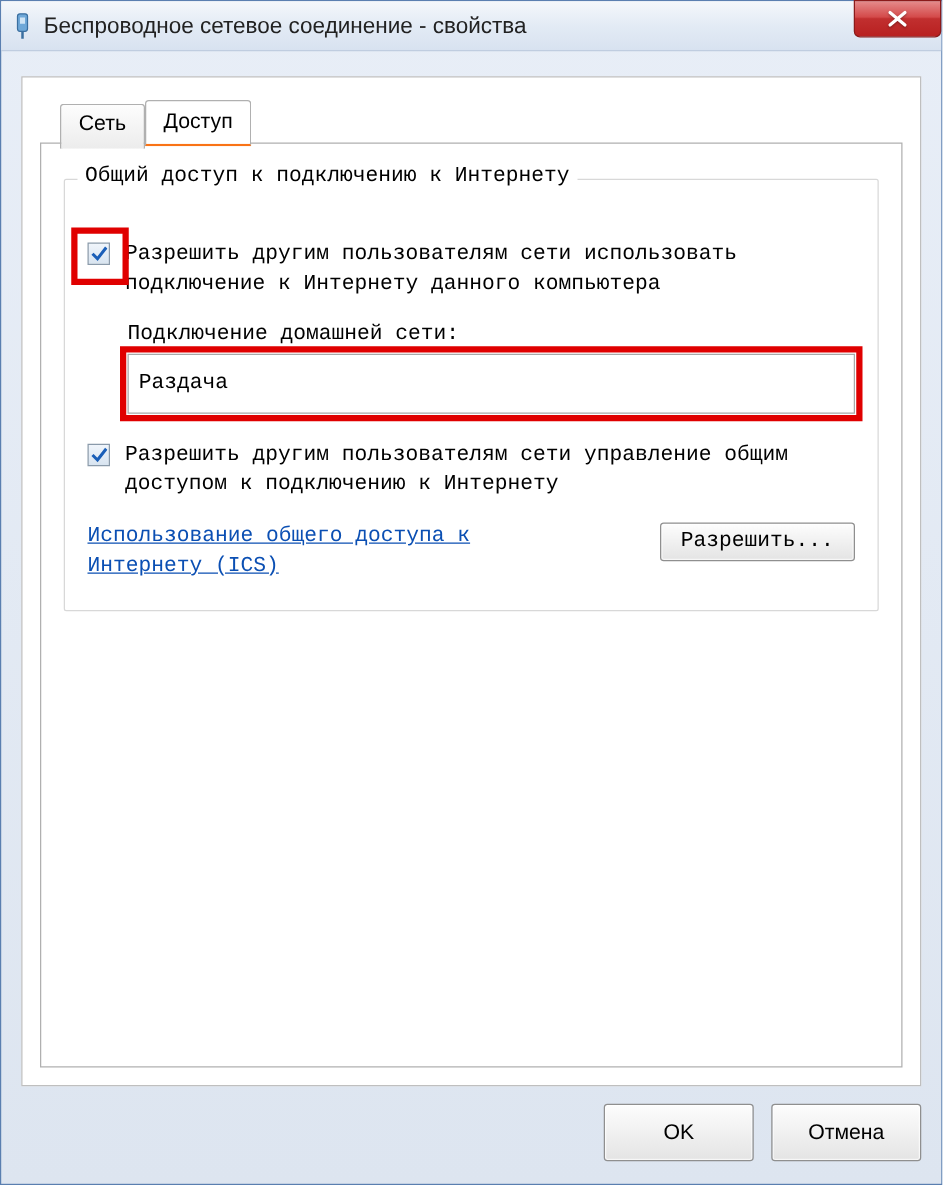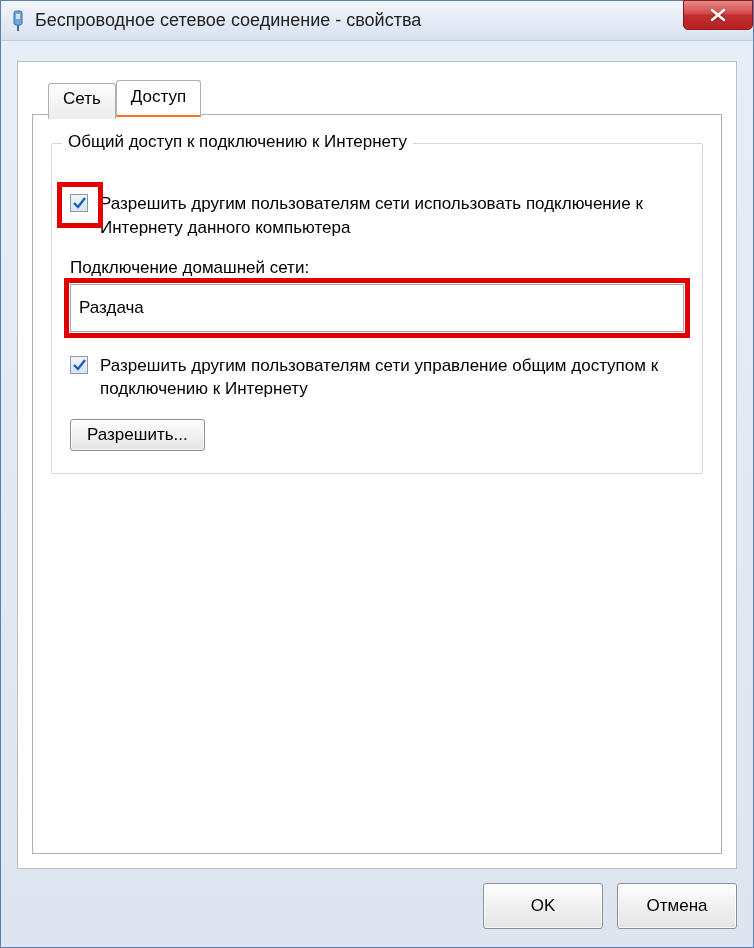--- a/index.html
+++ b/index.html
@@ -101,20 +101,21 @@
   }
   .tab-body {
     position: absolute;
     left: 14px;
     right: 14px;
     top: 52px;
     bottom: 14px;
     background: #fff;
     border: 1px solid #b0b0b0;
     padding: 28px 18px 18px 18px;
+    font-family: Liberation Mono, monospace;
   }
   .groupbox {
     border: 1px solid #d8d8d8;
     border-radius: 2px;
     padding: 28px 18px 22px 18px;
     position: relative;
   }
   .group-legend {
     position: absolute;
     top: -12px;
@@ -153,20 +154,21 @@
     border: 5px solid #e00000;
     pointer-events: none;
   }
   .hl1 { left: -13px; top: -12px; width: 46px; height: 46px; }
   .check-label {
     font-size: 17px;
     color: #000;
     line-height: 1.4;
   }
   .sub-section {
+    margin-left: 32px;
     margin-bottom: 22px;
   }
   .sub-label {
     font-size: 17px;
     color: #000;
     margin-bottom: 6px;
   }
   .dropdown-wrap {
     position: relative;
   }
@@ -280,20 +282,21 @@
             <div class="checkbox">
               <svg width="14" height="14" viewBox="0 0 14 14">
                 <path d="M2 7 L6 11 L13 2" stroke="#1b5fb8" stroke-width="2.4" fill="none"></path>
               </svg>
             </div>
           </div>
           <div class="check-label">Разрешить другим пользователям сети управление общим доступом к подключению к Интернету</div>
         </div>
 
         <div class="link-row">
+          <span class="link">Использование общего доступа к Интернету (ICS)</span>
           <div class="btn">Разрешить...</div>
         </div>
 
       </div>
     </div>
   </div>
 
   <div class="footer">
     <div class="btn">OK</div>
     <div class="btn">Отмена</div>

